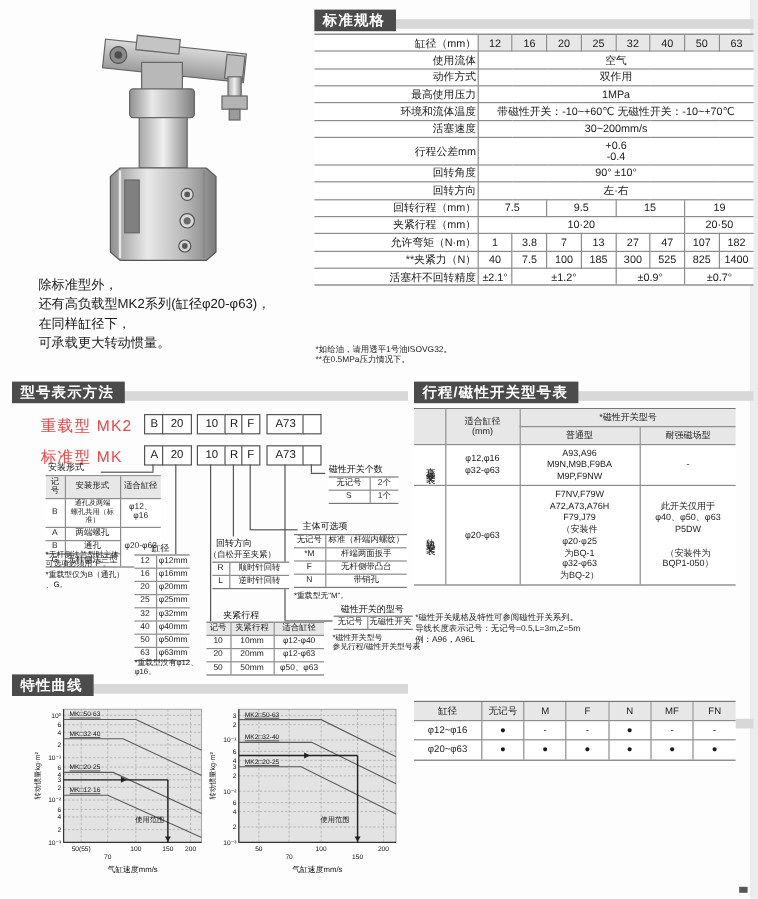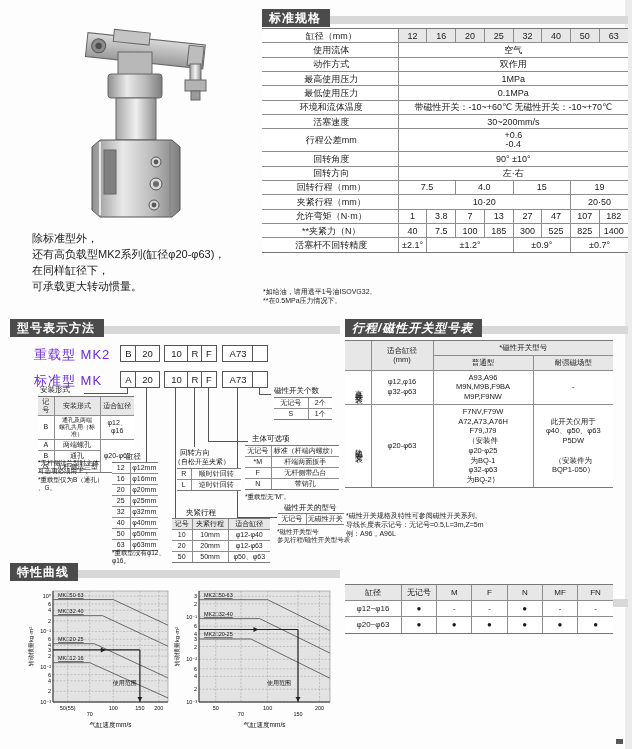--- a/index.html
+++ b/index.html
@@ -10,33 +10,33 @@
   .sec-h{position:absolute;height:18px;}
   .sec-h .bar{position:absolute;left:4px;right:0;bottom:2px;height:8px;background:#d8d8d8;}
   .sec-h .hbox{position:relative;display:inline-block;background:#4b4b4b;color:#fff;
                font-weight:bold;font-size:12px;line-height:12px;padding:3px 9px 3px 7px;letter-spacing:1px;}
   
   .twrap{position:absolute;border-top:1px solid #777;border-bottom:1px solid #777;background:#fff;}
   table{border-collapse:collapse;border-style:hidden;width:100%;table-layout:fixed;}
   td{border:1px solid #8d8d8d;text-align:center;white-space:pre-line;line-height:1.15;
      overflow:hidden;vertical-align:middle;}
   .spec td{font-size:9px;padding:1.5px 1px;}
-  .spec .lbl{text-align:center;padding-left:4px;}
+  .spec .lbl{text-align:right;padding-left:4px;}
   .hd{background:#e7e7e7;}
   .sm{font-size:8px;}
   .tol{font-size:7px;line-height:1.05;}
   .mini td{font-size:7px;padding:1px 1px;}
   .mini .tiny{font-size:6px;}
   .stroke td{font-size:7.5px;padding:2px 1px;line-height:1.3;}
   .stroke .vert{writing-mode:vertical-lr;text-orientation:upright;letter-spacing:2px;font-size:8px;}
   .opts td{font-size:8px;padding:3px 1px;}
   .note{position:absolute;font-size:6.5px;line-height:1.3;color:#222;white-space:pre-line;}
   .minititle{position:absolute;font-size:7.5px;color:#111;white-space:nowrap;}
   .intro{position:absolute;font-size:11px;line-height:16px;white-space:pre-line;}
-  .mlabel{position:absolute;font-size:13px;letter-spacing:1px;color:#6d28d9;}
+  .mlabel{position:absolute;font-size:13px;letter-spacing:1px;color:#ef4444;}
   .mbox{position:absolute;height:15px;border:1px solid #555;background:#fff;
         font-size:9.5px;text-align:center;line-height:15px;}
   .vl{position:absolute;width:1px;background:#555;}
   .hl{position:absolute;height:1px;background:#555;}
   .page-edge{position:absolute;right:0;top:0;width:7px;height:100%;background:#ececec;}
   .corner-mark{position:absolute;right:9px;bottom:5px;width:7px;height:5px;background:#575757;}
 </style>
 </head>
 <body>
 
@@ -121,24 +121,20 @@
         </tr>
         <tr>
           <td class="lbl">动作方式</td>
           <td colspan="8">双作用</td>
         </tr>
         <tr>
           <td class="lbl">最高使用压力</td>
           <td colspan="8">1MPa</td>
         </tr>
         <tr>
-          <td class="lbl">最低使用压力</td>
-          <td colspan="8">0.1MPa</td>
-        </tr>
-        <tr>
           <td class="lbl">环境和流体温度</td>
           <td colspan="8" class="sm">带磁性开关：-10~+60℃ 无磁性开关：-10~+70℃</td>
         </tr>
         <tr>
           <td class="lbl">活塞速度</td>
           <td colspan="8">30~200mm/s</td>
         </tr>
         <tr>
           <td class="lbl">行程公差mm</td>
           <td colspan="8" class="tol">+0.6
@@ -148,21 +144,21 @@
           <td class="lbl">回转角度</td>
           <td colspan="8">90° ±10°</td>
         </tr>
         <tr>
           <td class="lbl">回转方向</td>
           <td colspan="8">左·右</td>
         </tr>
         <tr>
           <td class="lbl">回转行程（mm）</td>
           <td colspan="2">7.5</td>
-          <td colspan="2">4.0</td>
+          <td colspan="2">9.5</td>
           <td colspan="2">15</td>
           <td colspan="2">19</td>
         </tr>
         <tr>
           <td class="lbl">夹紧行程（mm）</td>
           <td colspan="6">10·20</td>
           <td colspan="2">20·50</td>
         </tr>
         <tr>
           <td class="lbl">允许弯矩（N·m）</td>
@@ -435,21 +431,21 @@
         <tr>
           <td>无记号</td>
           <td>无磁性开关</td>
         </tr>
       </tbody>
     </table>
 </div>
 <div class="note" style="left:277px;top:528px;">*磁性开关型号
 参见行程/磁性开关型号表</div>
 
-<div class="sec-h" style="left:345px;top:318px;width:283px;font-style:italic;">
+<div class="sec-h" style="left:345px;top:318px;width:283px;">
   <div class="bar"></div>
   <span class="hbox">行程/磁性开关型号表</span>
 </div>
 <div class="twrap stroke" style="left:345px;top:340px;width:268px;">
   <table>
       <colgroup>
         <col style="width:26px">
         <col style="width:62px">
         <col style="width:100px">
         <col style="width:80px">

